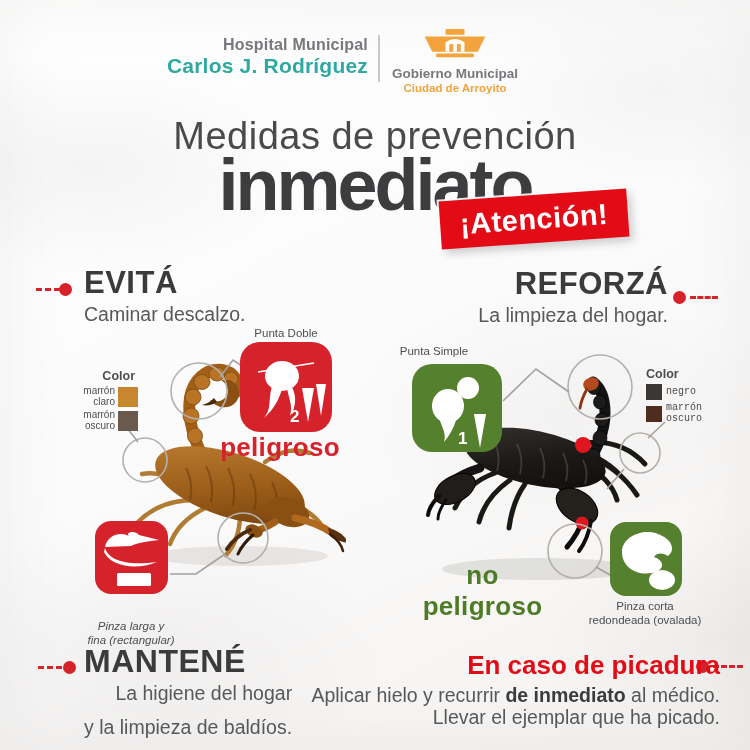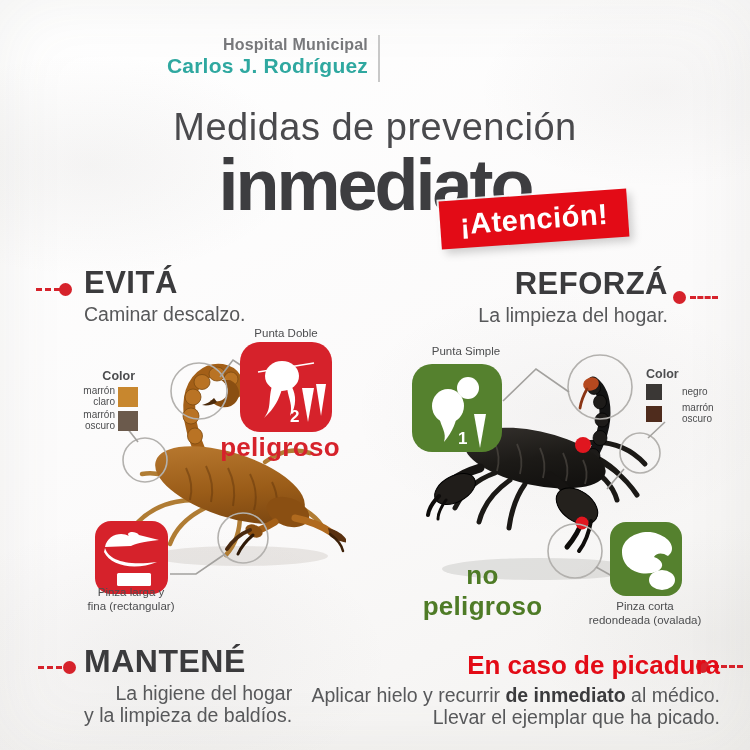--- a/index.html
+++ b/index.html
@@ -21,21 +21,21 @@
   
   .hosp-block { left:140px; top:36px; width:228px; text-align:right; line-height:1.15; }
   .hosp-l1 { font-size:16px; font-weight:700; color:#77787b; letter-spacing:.2px; }
   .hosp-l2 { font-size:21px; font-weight:700; color:#2fa8a0; letter-spacing:.2px; }
   .hdr-divider { left:378px; top:35px; width:2px; height:47px; background:#c8c8c8; }
   .gov-block { left:388px; top:28px; width:134px; text-align:center; line-height:1.2; }
   .gov-l1 { font-size:13.5px; font-weight:700; color:#77787b; margin-top:2px; }
   .gov-l2 { font-size:11.5px; font-weight:700; color:#f2a33c; }
 
   
-  .title-1 { left:0; top:106px; width:750px; text-align:center; font-size:38px; color:#4a4a4d; font-weight:400; letter-spacing:.5px; }
+  .title-1 { left:0; top:115px; width:750px; text-align:center; font-size:38px; color:#4a4a4d; font-weight:400; letter-spacing:.5px; }
   .title-2 { left:0; top:144px; width:750px; text-align:center; font-size:72px; color:#3d3d40; font-weight:800; letter-spacing:-3px; }
   .badge {
     left:440px; top:195px; width:188px; height:48px;
     background:#e30b16; transform:rotate(-4deg);
     display:flex; align-items:center; justify-content:center;
     color:#fff; font-size:29px; font-weight:800; letter-spacing:.5px;
     box-shadow:4px 5px 8px rgba(0,0,0,0.18), -2px -2px 0 rgba(255,255,255,0.9);
   }
 
   
@@ -60,36 +60,50 @@
   .legend-title { font-size:12.5px; color:#4c4d4f; font-weight:700; }
   .legend-name { font-size:10px; color:#4c4d4f; line-height:1.05; }
   .lg-left { left:60px; top:369px; width:78px; }
   .lg-left .legend-title { text-align:right; padding-right:3px; }
   .lg-left .row { display:flex; justify-content:flex-end; align-items:center; margin-top:3px; }
   .lg-left .legend-name { text-align:right; margin-right:3px; }
   .lg-left .swatch { width:20px; height:20px; flex:0 0 20px; }
   .lg-right { left:646px; top:367px; width:92px; }
   .lg-right .row { display:flex; align-items:center; margin-top:3px; }
   .lg-right .swatch { width:16px; height:16px; flex:0 0 16px; }
-  .lg-right .legend-name { margin-left:20px; }
+  .lg-right .legend-name { margin-left:4px;font-family:Liberation Mono, monospace; }
 
   .icon-tile { border-radius:20px; }
   svg { display:block; }
   .z1 { z-index:1; } .z2 { z-index:2; } .z3 { z-index:3; }
 </style>
 </head>
 <body>
 
 <div class="poster">
 
   <div class="abs hosp-block z3">
     <div class="hosp-l1">Hospital Municipal</div>
     <div class="hosp-l2">Carlos J. Rodríguez</div>
   </div>
   <div class="abs hdr-divider z3"></div>
+  <div class="abs gov-block z3">
+    <span>
+      <svg width="66" height="36" viewBox="0 0 68 38" style="margin:0 auto;">
+        <rect x="24" y="1" width="20" height="6" rx="1" fill="#f2a33c"></rect>
+        <path d="M2,9 L66,9 L58,25 L10,25 Z" fill="#f2a33c"></path>
+        <path d="M24,25 L24,15 Q34,8 44,15 L44,25 Z" fill="#fff"></path>
+        <rect x="28" y="17" width="4" height="8" fill="#f2a33c"></rect>
+        <rect x="36" y="17" width="4" height="8" fill="#f2a33c"></rect>
+        <rect x="14" y="27" width="40" height="4" rx="1.5" fill="#f2a33c"></rect>
+      </svg>
+    </span>
+    <div class="gov-l1">Gobierno Municipal</div>
+    <div class="gov-l2">Ciudad de Arroyito</div>
+  </div>
 
   <div class="abs title-1 z3">Medidas de prevención</div>
   <div class="abs title-2 z3">inmediato</div>
   <div class="abs badge z3">¡Atención!</div>
 
   <div class="abs red-dash z3" style="left:36px; top:288px;"></div>
   <div class="abs red-dot z3" style="left:59px; top:283px;"></div>
   <div class="abs evita z3">
     <div class="h-big">EVITÁ</div>
     <div class="sub">Caminar descalzo.</div>
@@ -263,26 +277,26 @@
     </div>
   </div>
 
   <div class="abs icon-tile z3" style="left:95px; top:521px; width:73px; height:73px; background:#d6222b; border-radius:16px;">
     <svg width="73" height="73" viewBox="0 0 73 73">
       <path d="M10,26 C12,14 26,10 34,15 C30,11 40,9 44,14 L64,19 C46,21 40,23 36,25 Z" fill="#fff"></path>
       <path d="M10,27 C14,39 30,45 62,41 C40,50 16,45 9,31 Z" fill="#fff"></path>
       <rect x="22" y="52" width="34" height="13" rx="1.5" fill="#fff"></rect>
     </svg>
   </div>
-  <div class="abs tiny-label z3" style="left:61px; top:586px; width:140px;">
+  <div class="abs tiny-label z3" style="left:61px; top:620px; width:140px;font-style:italic;">
     <div>Pinza larga y</div>
     <div>fina (rectangular)</div>
   </div>
 
-  <div class="abs tiny-label z3" style="left:420px; top:345px; width:92px;">Punta Simple</div>
+  <div class="abs tiny-label z3" style="left:388px; top:345px; width:92px;">Punta Simple</div>
   <div class="abs icon-tile z3" style="left:412px; top:364px; width:90px; height:88px; background:#55812e;">
     <svg width="90" height="88" viewBox="0 0 90 88">
       <circle cx="56" cy="24" r="11" fill="#fff"></circle>
       <ellipse cx="36" cy="42" rx="16" ry="17" fill="#fff"></ellipse>
       <path d="M27,52 C29,64 35,68 32,78 C41,67 45,57 45,48 Z" fill="#fff"></path>
       <path d="M62,50 L74,50 L68,84 Z" fill="#fff"></path>
       <text x="46" y="80" font-size="17" font-weight="bold" fill="#fff" font-family="Liberation Sans, sans-serif">1</text>
     </svg>
   </div>
   <div class="abs status safe z3" style="left:405px; top:560px; width:155px;">no peligroso</div>
@@ -314,21 +328,21 @@
   <div class="abs tiny-label z3" style="left:575px; top:600px; width:140px;">
     <div>Pinza corta</div>
     <div>redondeada (ovalada)</div>
   </div>
 
   <div class="abs red-dash z3" style="left:38px; top:666px;"></div>
   <div class="abs red-dot z3" style="left:63px; top:661px;"></div>
   <div class="abs mantene z3">
     <div class="h-big" style="font-size:32px;">MANTENÉ</div>
     <div class="sub">La higiene del hogar</div>
-    <div class="sub" style="margin-top:0;">y la limpieza de baldíos.</div>
+    <div class="sub" style="margin-top:12px;">y la limpieza de baldíos.</div>
   </div>
 
   <div class="abs red-dot z3" style="left:696px; top:660px;"></div>
   <div class="abs red-dash z3" style="left:713px; top:665px; width:30px;"></div>
   <div class="abs picadura z3">
     <div class="h-red">En caso de picadura</div>
     <div class="sub"><span>Aplicar hielo y recurrir </span><b>de inmediato</b><span> al médico.</span></div>
     <div class="sub" style="margin-top:0;">Llevar el ejemplar que ha picado.</div>
   </div>
 

